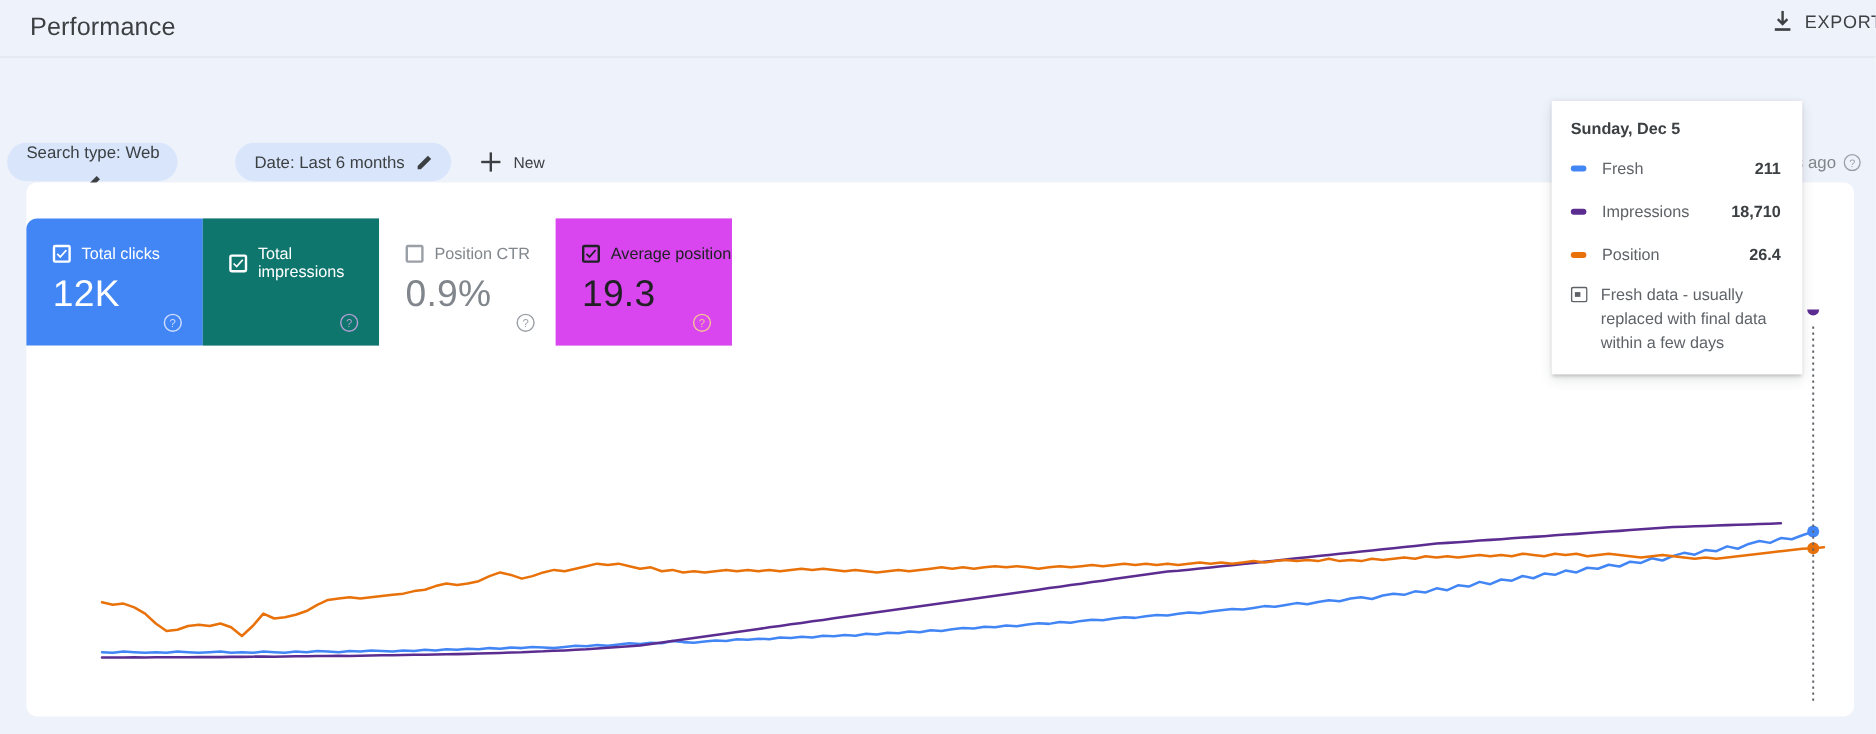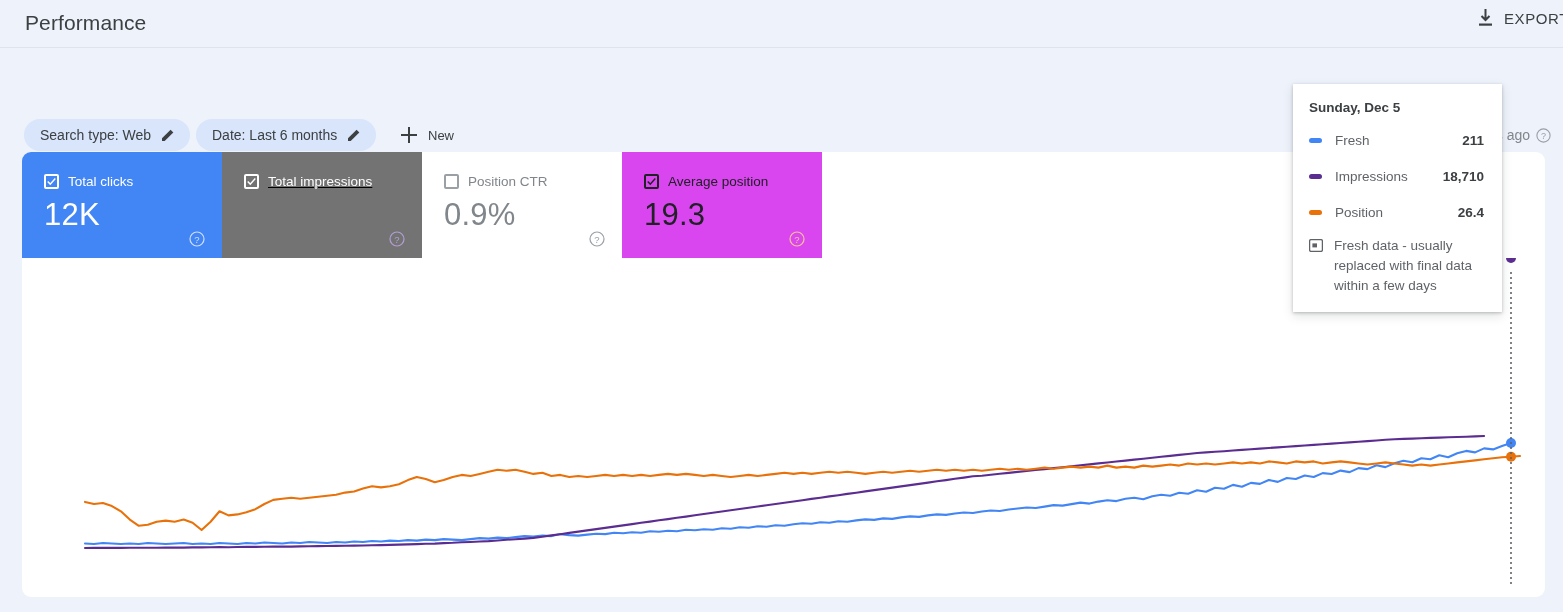--- a/index.html
+++ b/index.html
@@ -34,21 +34,21 @@
     position: absolute; left: 0; top: 49px; width: 1563px; height: 75px;
   }
   .chip {
     position: absolute; top: 70px; height: 32px;
     display: inline-flex; align-items: center; gap: 10px;
     background: #d8e5fb; border-radius: 16px;
     padding: 0 15px 0 16px; cursor: pointer;
   }
   .chip-text { font-size: 14px; color: #3c4043; white-space: nowrap; }
   .pencil { width: 14px; height: 14px; display: block; }
-  #chip-search { left: 24px; }
+  #chip-search { left: 6px; flex-direction: column; }
   #chip-date  { left: 196px; }
   .new-btn {
     position: absolute; left: 392px; top: 70px; height: 32px;
     display: inline-flex; align-items: center; gap: 11px;
     padding: 0 9px; cursor: pointer;
   }
   .plus { width: 16px; height: 16px; position: relative; display: block; }
   .plus::before, .plus::after {
     content: ""; position: absolute; background: #3c4043;
   }
@@ -70,23 +70,24 @@
     background: #ffffff;
     border-radius: 9px;
   }
 
   
   .cards {
     position: absolute; left: 0; top: 0;
     display: flex; height: 106px;
   }
   .card {
-    position: relative; width: 200px; height: 106px;
+    position: relative; width: 147px; height: 106px;
     padding: 22px 0 0 22px;
     cursor: pointer;
+    margin-top: 30px;
   }
   .card:first-child { border-top-left-radius: 9px; }
   .card-head { display: flex; align-items: center; gap: 9px; }
   .cb {
     width: 15px; height: 15px; border-radius: 2px;
     display: flex; align-items: center; justify-content: center;
     flex: none;
   }
   .cb-on  { border: 2px solid #ffffff; }
   .cb-on.dark { border-color: #202124; }
@@ -188,21 +189,21 @@
         </div>
         <div class="card-value" style="color: rgb(255, 255, 255);">12K</div>
         <span class="q-card">
           <svg viewBox="0 0 16 16">
               <circle cx="8" cy="8" r="7" fill="none" stroke="#cfdffd" stroke-width="1.2"></circle>
               <text x="8" y="11.5" font-size="9.5" fill="#cfdffd" text-anchor="middle" font-family="Liberation Sans, sans-serif">?</text>
             </svg>
         </span>
       </div>
 
-      <div class="card" style="background: #737373; text-decoration: underline;">
+      <div class="card" style="background: #0f766e;">
         <div class="card-head">
           <span class="cb cb-on" style="border-color: rgb(255, 255, 255);">
             <svg viewBox="0 0 13 13">
                 <path d="M2 6.6 5 9.6 11 2.9" stroke="#ffffff" stroke-width="1.7" fill="none"></path>
               </svg>
           </span>
           <span class="card-label" style="color: rgb(255, 255, 255);">Total impressions</span>
         </div>
         <span class="q-card">
           <svg viewBox="0 0 16 16">

